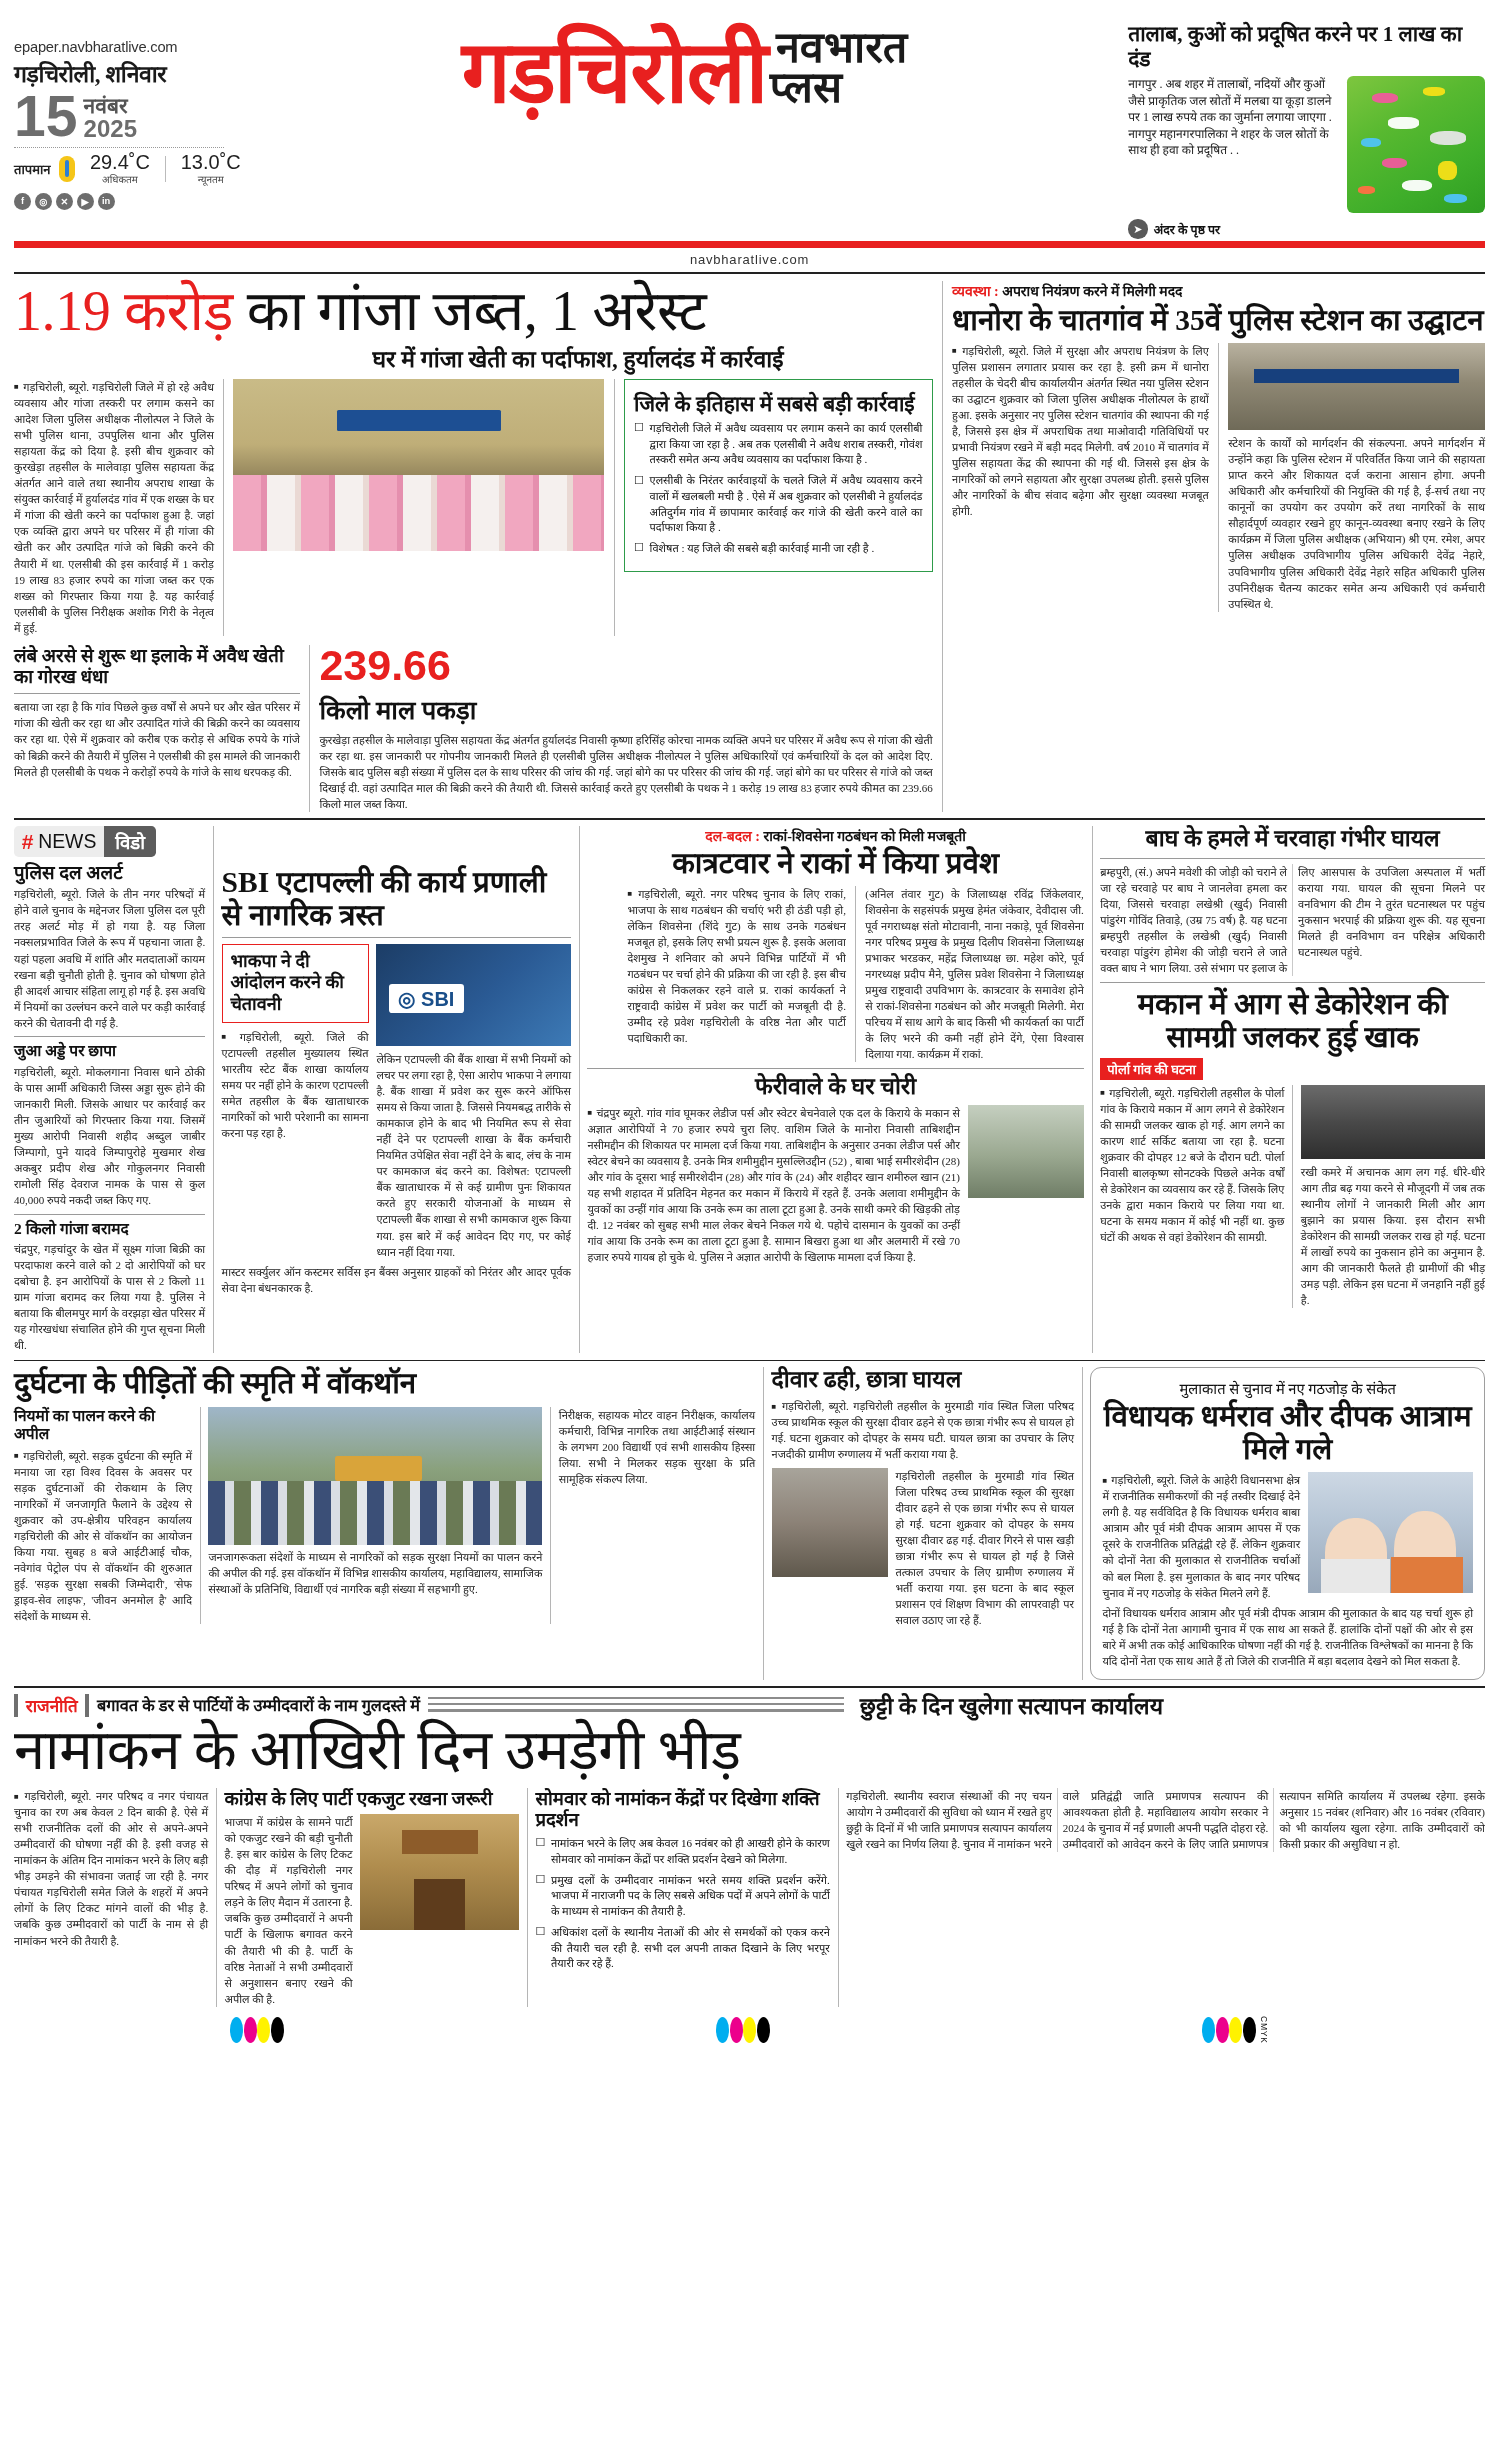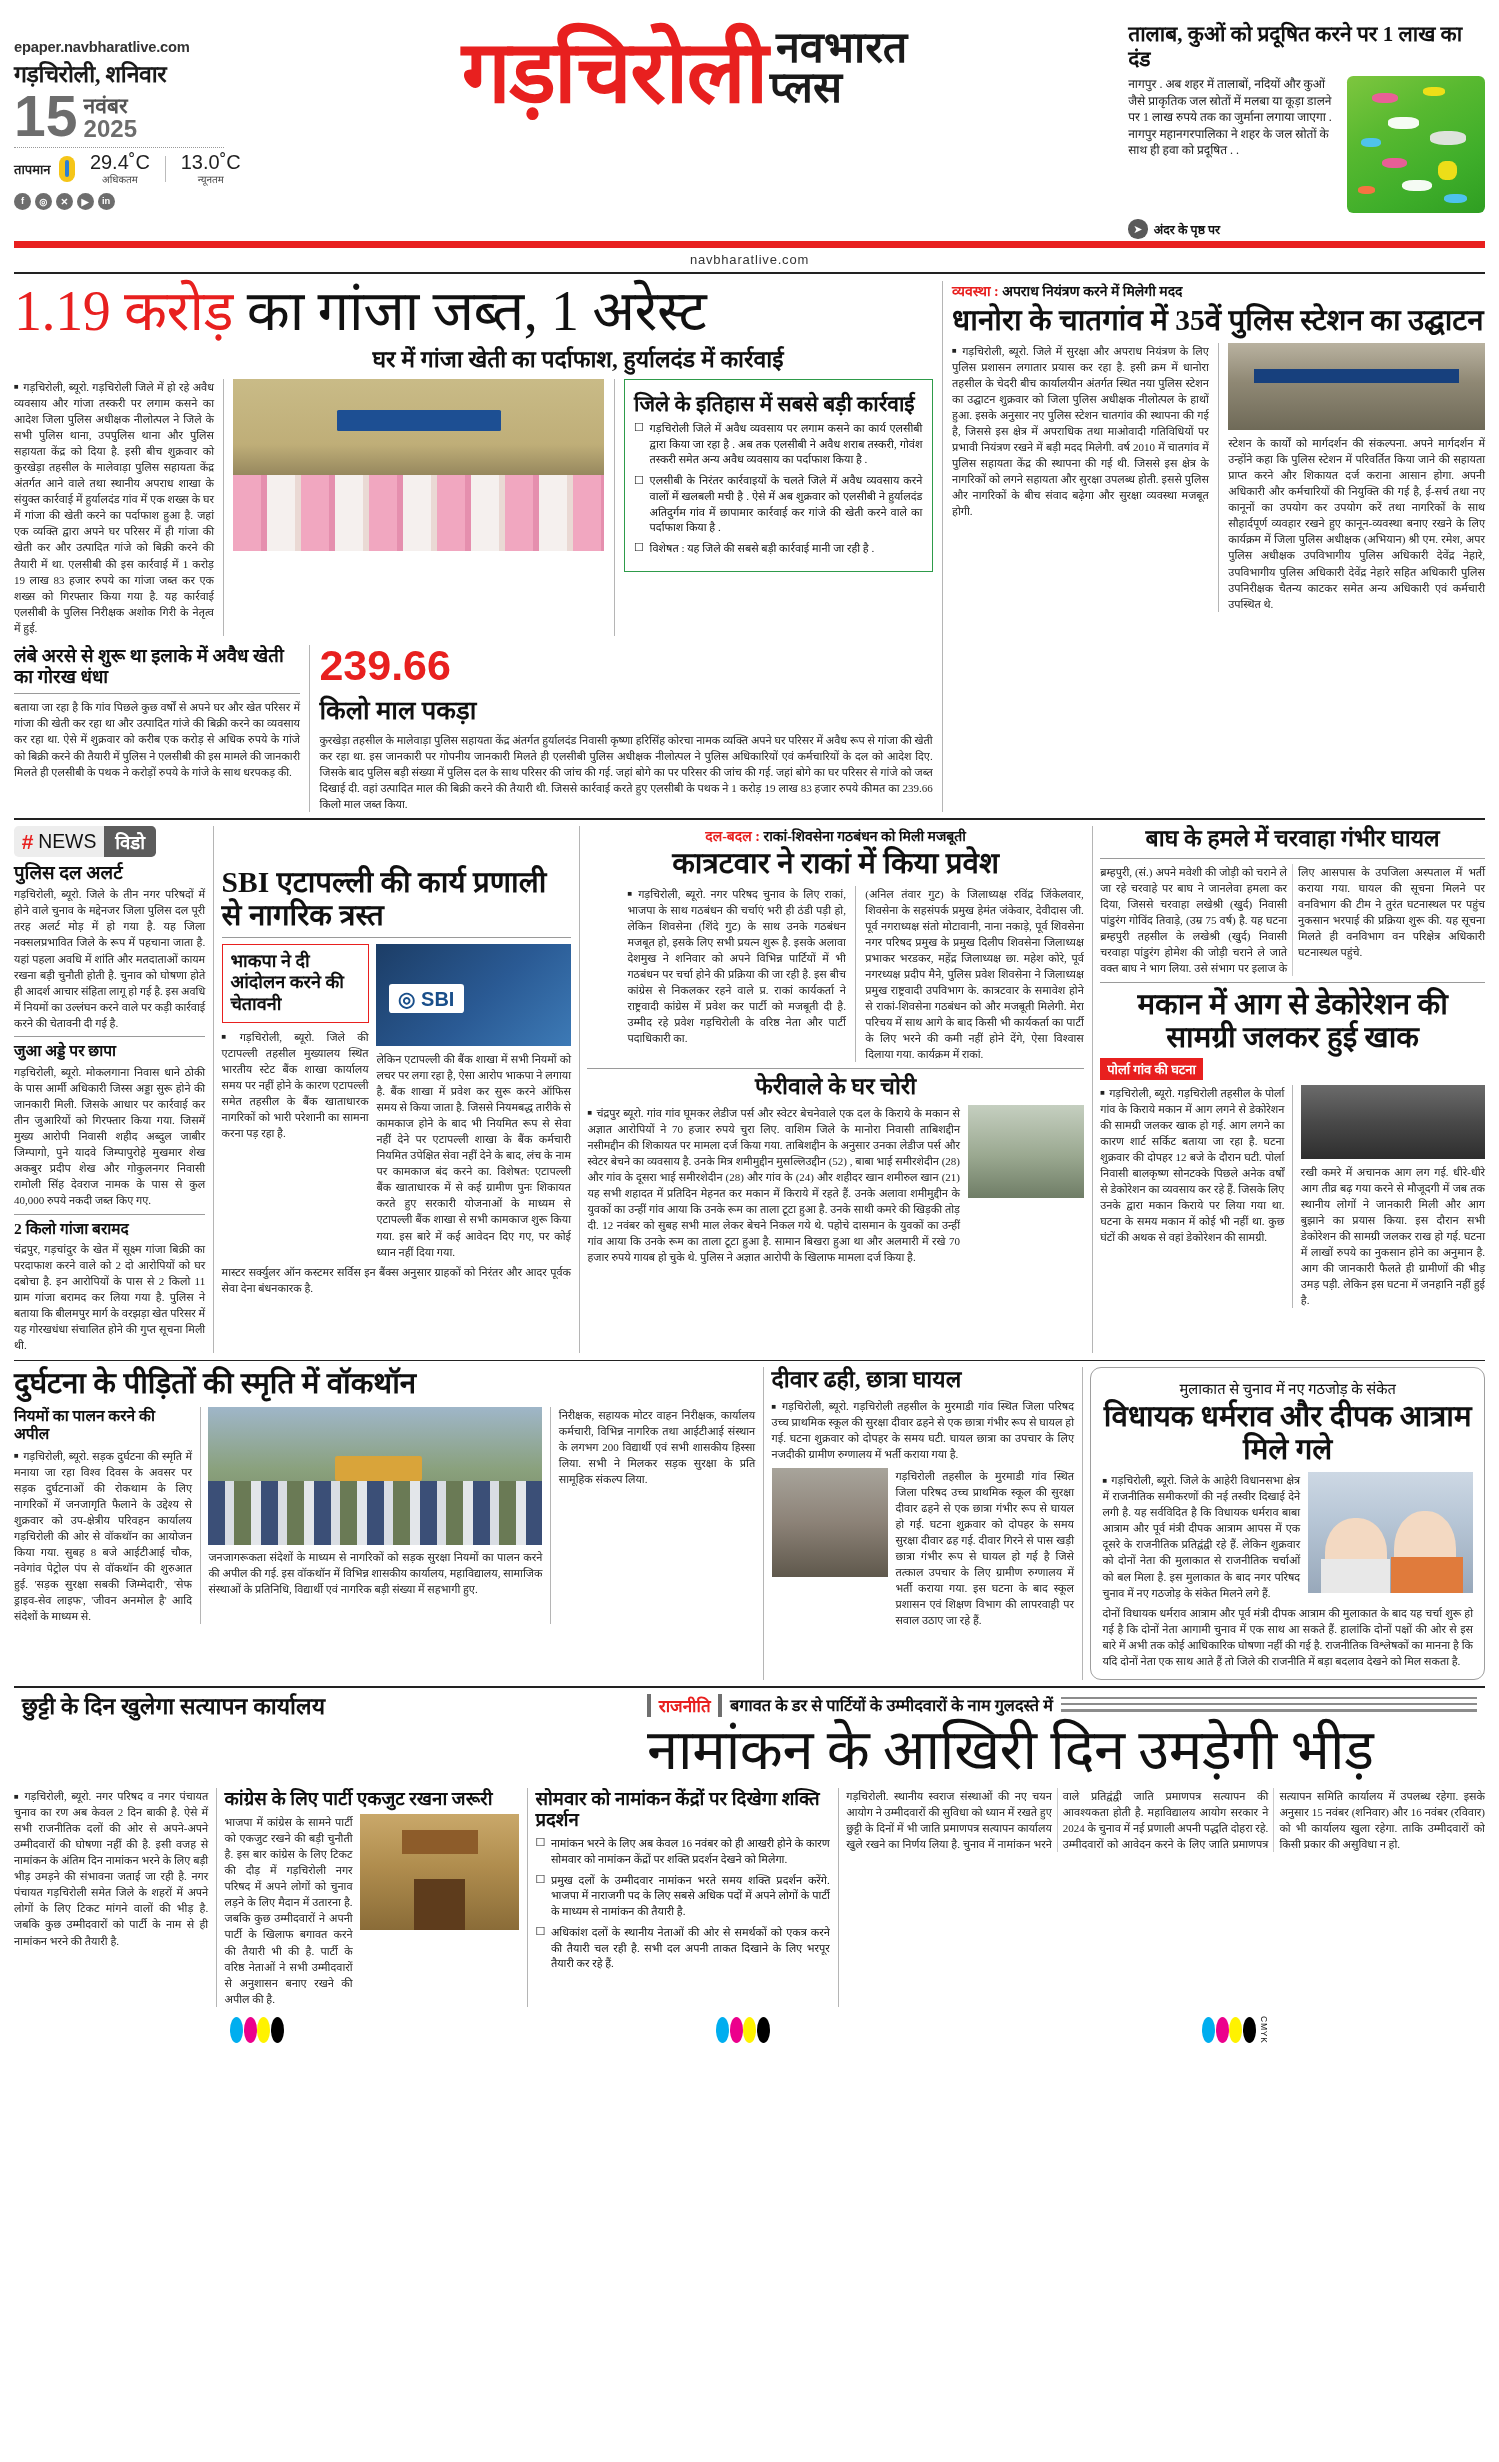--- a/index.html
+++ b/index.html
@@ -10,21 +10,21 @@
     font-family: "Liberation Serif", "DejaVu Serif", serif;
     color: #111;
     overflow: hidden;
     position: relative;
   }
   .page { width: 1499px; height: 2462px; padding: 11px 14px 0 14px; position: relative; }
 
   
   .masthead { display: flex; align-items: flex-start; height: 225px; }
   .mh-left { width: 233px; padding-top: 28px; }
-  .mh-url { font-family: "Liberation Sans", sans-serif; font-size: 14.7px; color: #333; letter-spacing: -0.2px; font-weight: bold; }
+  .mh-url { font-family: "Liberation Sans", sans-serif; font-size: 14.7px; color: #333; letter-spacing: -0.2px; }
   .mh-place { font-size: 23px; font-weight: 700; color: #1a1a1a; margin-top: 2.3px; letter-spacing: -0.4px;}
   .mh-daterow { display: flex; align-items: flex-end; gap: 6.2px; margin-top: 3.1px; }
   .mh-day { font-family: "Liberation Sans", sans-serif; font-size: 57px; font-weight: 700; color: #6d6d6d; line-height: 0.85; }
   .mh-mon { font-size: 21px; font-weight: 700; color: #555; line-height: 1.0; }
   .mh-yr { font-family: "Liberation Sans", sans-serif; font-size: 24px; font-weight: 700; color: #6d6d6d; line-height: 1.0; }
   .mh-dotted { border-top: 1.6px dotted #999; margin: 6.2px 0 3.9px 0; width: 210px; }
   .mh-temprow { display: flex; align-items: center; gap: 8px; justify-content: space-between; }
   .mh-templabel { font-size: 13px; font-weight: 700; color: #222; }
   .thermo { width: 15.5px; height: 26px; border-radius: 7.8px; background: #f5c518; position: relative; }
   .thermo:after { content:""; position:absolute; left:5.4px; top:3.9px; width:3.9px; height:17px; background:#2b7fd4; border-radius:2.3px;}
@@ -418,32 +418,32 @@
         </div>
         <div class="body-t" style="margin-top:4.7px;">दोनों विधायक धर्मराव आत्राम और पूर्व मंत्री दीपक आत्राम की मुलाकात के बाद यह चर्चा शुरू हो गई है कि दोनों नेता आगामी चुनाव में एक साथ आ सकते हैं. हालांकि दोनों पक्षों की ओर से इस बारे में अभी तक कोई आधिकारिक घोषणा नहीं की गई है. राजनीतिक विश्लेषकों का मानना है कि यदि दोनों नेता एक साथ आते हैं तो जिले की राजनीति में बड़ा बदलाव देखने को मिल सकता है.</div>
       </div>
     </div>
   </div>
 
   <div class="hr-thin"></div>
 
   <div>
     <div style="display:flex;">
-      <div style="flex:1; padding-left:7.8px;">
-        <div class="hl-md">छुट्टी के दिन खुलेगा सत्यापन कार्यालय</div>
-      </div>
       <div style="width:838px; padding-right:7.8px;">
         <div class="rajniti">
           <span class="bar"></span>
           <span class="tag">राजनीति</span>
           <span class="bar"></span>
           <span class="txt">बगावत के डर से पार्टियों के उम्मीदवारों के नाम गुलदस्ते में</span>
           <span class="lines"></span>
         </div>
         <div class="hl-xl" style="margin-top:3.1px;">नामांकन के आखिरी दिन उमड़ेगी भीड़</div>
+      </div>
+      <div style="flex:1; padding-left:7.8px;">
+        <div class="hl-md">छुट्टी के दिन खुलेगा सत्यापन कार्यालय</div>
       </div>
     </div>
 
     <div style="display:flex; margin-top:7.8px;">
       <div style="width:202px; padding-right:7.8px;">
         <div class="body-t lede">गड़चिरोली, ब्यूरो. नगर परिषद व नगर पंचायत चुनाव का रण अब केवल 2 दिन बाकी है. ऐसे में सभी राजनीतिक दलों की ओर से अपने-अपने उम्मीदवारों की घोषणा नहीं की है. इसी वजह से नामांकन के अंतिम दिन नामांकन भरने के लिए बड़ी भीड़ उमड़ने की संभावना जताई जा रही है. नगर पंचायत गड़चिरोली समेत जिले के शहरों में अपने लोगों के लिए टिकट मांगने वालों की भीड़ है. जबकि कुछ उम्मीदवारों को पार्टी के नाम से ही नामांकन भरने की तैयारी है.</div>
       </div>
       <div class="vline"></div>
       <div style="width:310px; padding:0 7.8px;">
         <div class="hl-sm">कांग्रेस के लिए पार्टी एकजुट रखना जरूरी</div>

